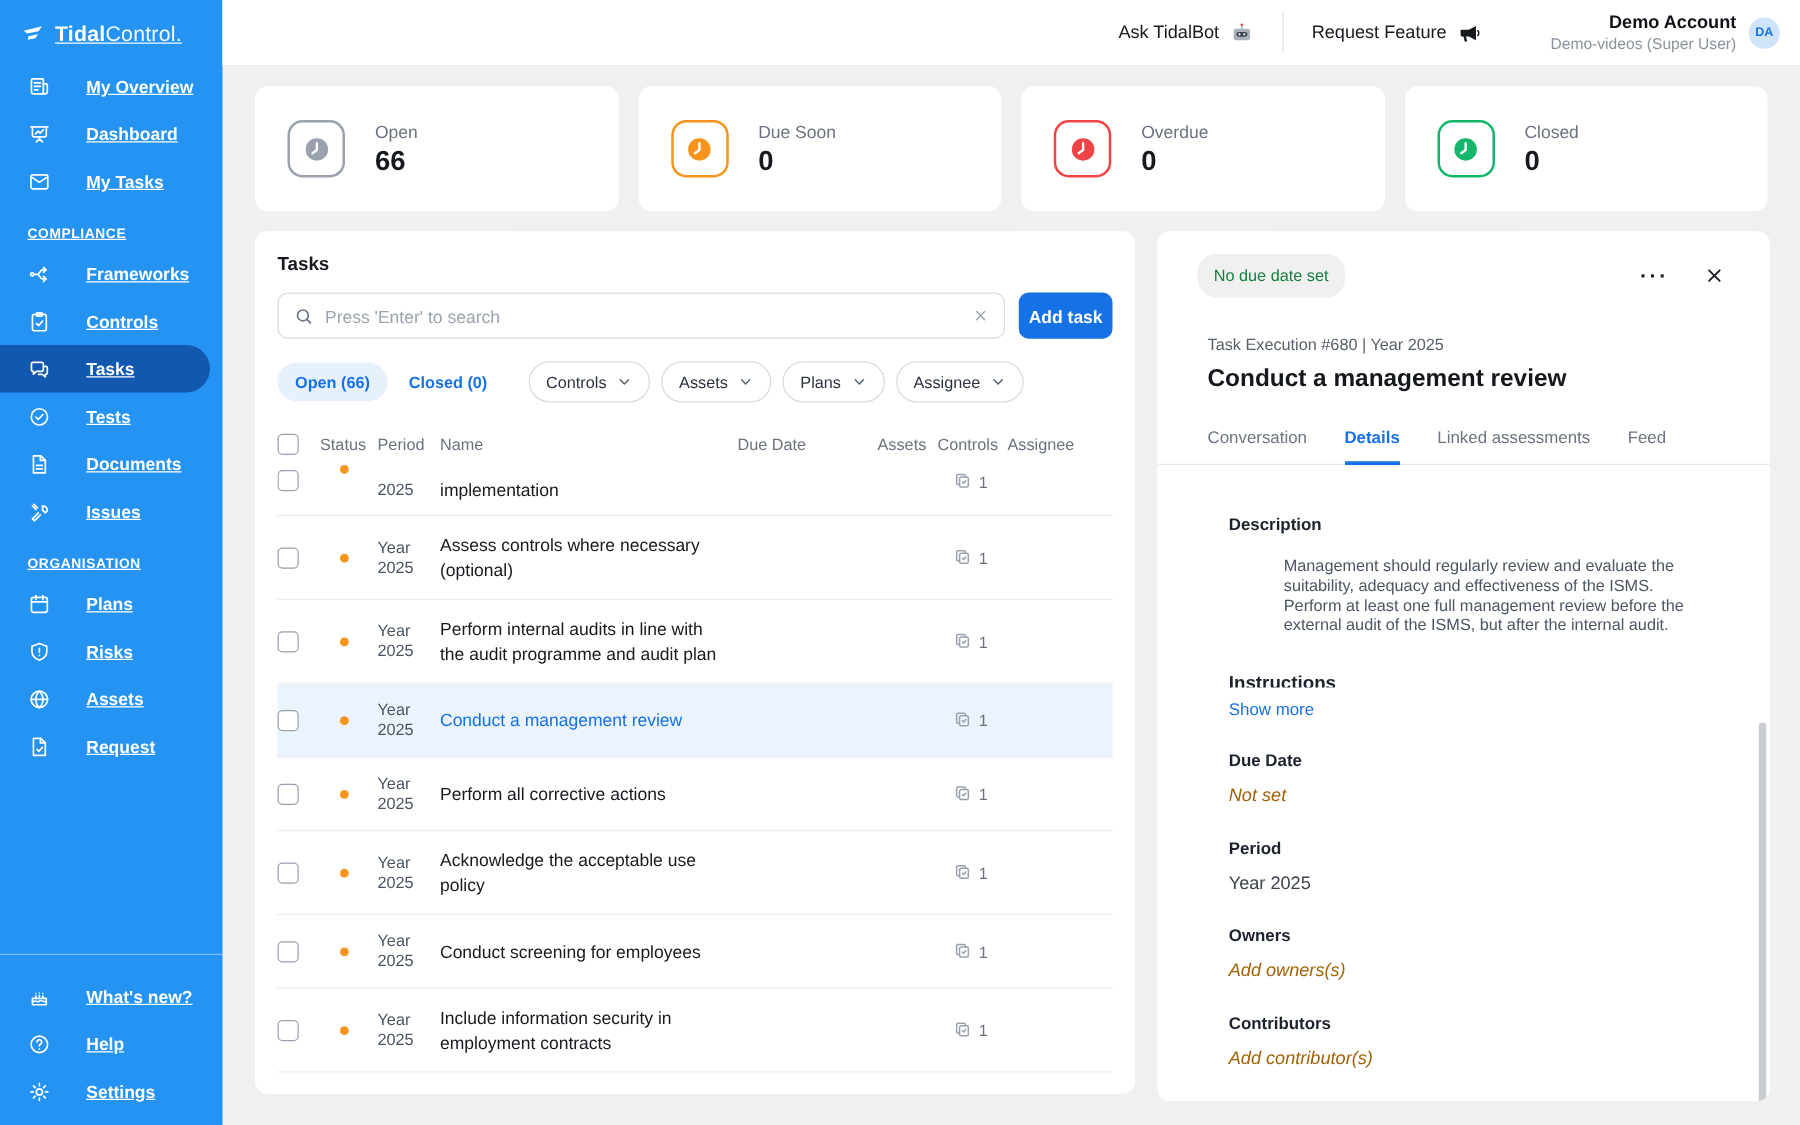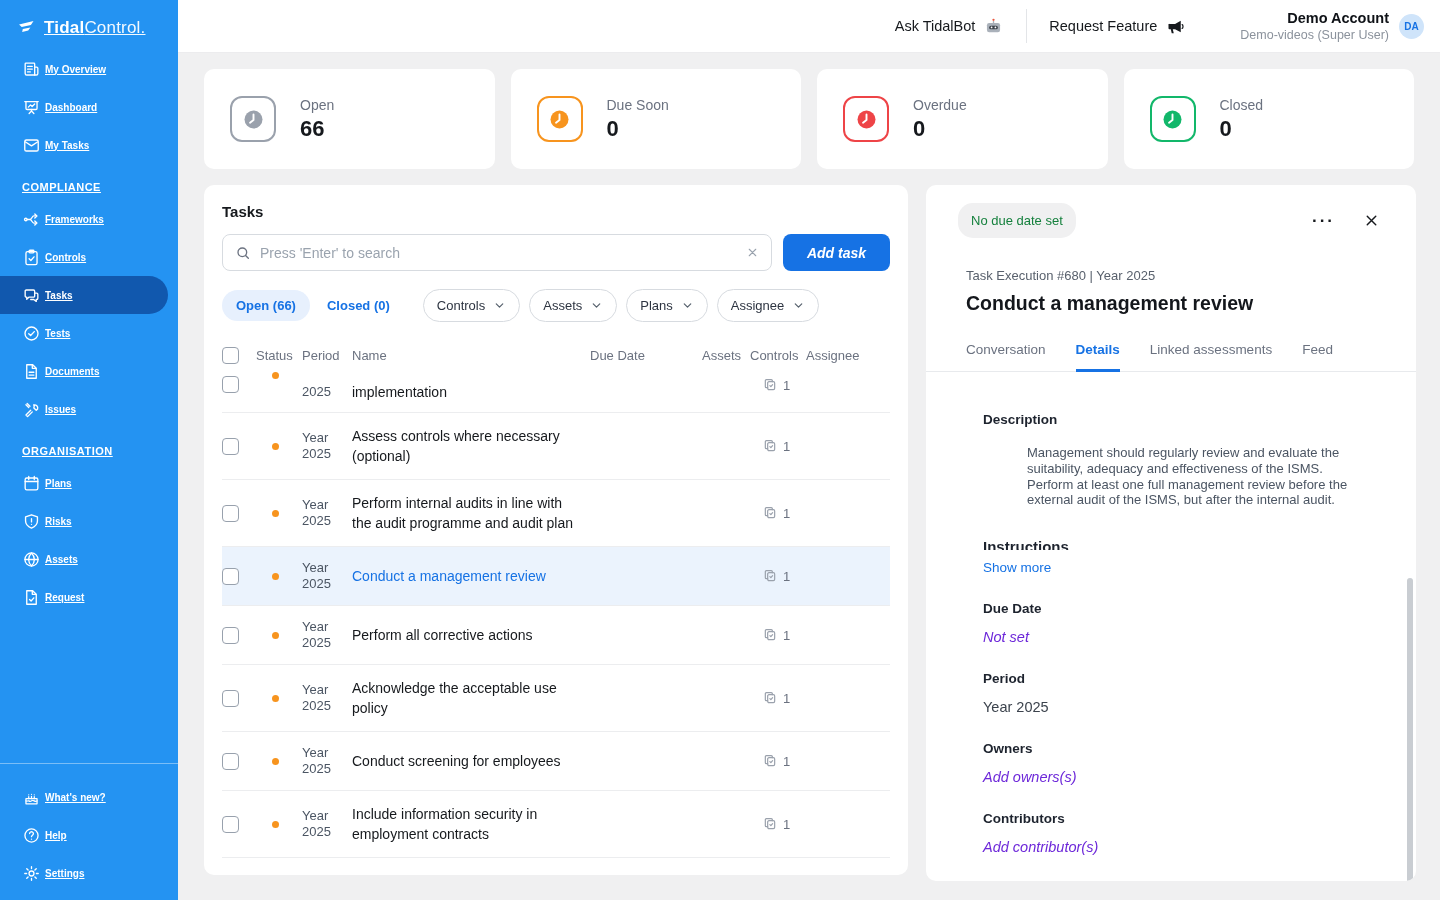--- a/index.html
+++ b/index.html
@@ -6,21 +6,21 @@
   body { font-family:"Liberation Sans", sans-serif; background:#F0F0F1; color:#16191d; }
   .app { position:relative; width:1440px; height:900px; overflow:hidden; background:#F0F0F1; }
 
   
   .sidebar { position:absolute; left:0; top:0; width:178px; height:100%; background:#2493F2; color:#fff; display:flex; flex-direction:column;text-decoration:underline; }
   .logo-row { display:flex; align-items:center; gap:7px; padding:17px 0 12px 16px; }
   .logo-mark { width:21px; height:21px; flex:none; }
   .logo-text { font-size:17px; font-weight:700; letter-spacing:.2px; white-space:nowrap; }
   .logo-text .light { font-weight:400; opacity:.95; }
   .nav-list { display:flex; flex-direction:column; }
-  .nav-item { display:flex; align-items:center; gap:4px; height:38px; padding-left:22px; margin-right:10px; font-size:10px; font-weight:600; cursor:pointer; border-radius:0 19px 19px 0; }
+  .nav-item { display:flex; align-items:center; gap:28px; height:38px; padding-left:22px; margin-right:10px; font-size:14px; font-weight:600; cursor:pointer; border-radius:0 19px 19px 0; }
   .nav-item.active { background:#1158AE; }
   .nav-icon { width:19px; height:19px; flex:none; color:#fff; }
   .section-title { font-size:11px; font-weight:700; letter-spacing:.5px; margin:17px 0 7px 22px; }
   .sidebar-footer { margin-top:auto; padding-bottom:8px; }
   .sidebar-divider { height:1px; background:rgba(255,255,255,.4); margin-bottom:14px; }
 
   
   .topbar { position:absolute; left:178px; top:0; right:0; height:53px; background:#fff; display:flex; align-items:center; border-bottom:1px solid #ECECEE; }
   .topbar-actions { margin-left:auto; display:flex; align-items:center; }
   .tb-link { display:flex; align-items:center; gap:8px; font-size:14.5px; color:#16191d; cursor:pointer;text-align:right; }
@@ -41,21 +41,21 @@
 
   
   .tasks-panel { position:absolute; left:204px; top:185px; width:704px; height:690px; background:#fff; border-radius:10px; padding:18px 18px 0; overflow:hidden; }
   .panel-title { font-size:15px; font-weight:700; }
   .search-row { display:flex; gap:11px; margin-top:14px; }
   .search-box { flex:1; height:37px; border:1px solid #D7DBE0; border-radius:8px; display:flex; align-items:center; padding:0 12px; gap:9px; background:#fff; }
   .search-icon { width:16px; height:16px; color:#6b7280; flex:none; }
   .search-input { border:none; outline:none; flex:1; font-size:14px; color:#333; font-family:inherit; background:transparent; }
   .search-input::placeholder { color:#9AA3AE; }
   .clear-icon { width:13px; height:13px; color:#9AA3AE; cursor:pointer; flex:none; }
-  .add-task-btn { width:107px; height:37px; background:#1672E4; color:#fff; border:none; border-radius:8px; font-size:14px; font-weight:700; font-family:inherit; cursor:pointer;font-style:italic; }
+  .add-task-btn { width:75px; height:37px; background:#1672E4; color:#fff; border:none; border-radius:8px; font-size:14px; font-weight:700; font-family:inherit; cursor:pointer; }
   .filters-row { display:flex; align-items:center; gap:9px; margin-top:18px; }
   .pill-open { background:#E7F0FD; color:#1672E4; border-radius:16px; padding:8px 14px; font-size:13px; font-weight:600; cursor:pointer; }
   .pill-closed { color:#1672E4; font-size:13px; font-weight:600; padding:8px 8px; cursor:pointer; }
   .dd { display:flex; align-items:center; gap:8px; border:1px solid #D7DBE0; border-radius:18px; padding:8px 13px; font-size:13px; color:#2d3441; background:#fff; font-family:inherit; cursor:pointer; }
   .dd:first-of-type { margin-left:16px; }
   .chev { width:13px; height:13px; color:#55606c; }
 
   .table { margin-top:16px; }
   .trow { display:grid; grid-template-columns:34px 46px 50px 238px 112px 48px 56px 1fr; align-items:center; }
   .thead { height:34px; color:#6b7280; font-size:13px; }
@@ -86,21 +86,21 @@
   .dp-tabs { display:flex; gap:30px; margin-top:27px; padding-left:40px; border-bottom:1px solid #E8EAED; }
   .tab { font-size:13.5px; color:#6b7280; padding-bottom:12px; border:none; background:none; font-family:inherit; cursor:pointer; border-bottom:3px solid transparent; margin-bottom:-1px; }
   .tab.active { color:#1672E4; font-weight:700; border-bottom-color:#1672E4; }
   .dp-body { position:relative; padding:40px 62px 0 57px; }
   .dp-label { font-size:13.5px; font-weight:700; color:#1d232e; }
   .dp-desc { margin-top:18px; font-size:13px; line-height:15.8px; color:#4b5563;margin-left:44px; }
   .dp-instructions { margin-top:30px; height:12px; overflow:hidden; font-size:15px; font-weight:700; color:#1d232e; }
   .show-more { margin-top:10px; color:#1672E4; font-size:13.5px; cursor:pointer; }
   .field { margin-top:26px; }
   .field-value { margin-top:13px; font-size:14.5px; color:#3c434d; }
-  .field.italic .field-value { font-style:italic; color:#6d28d9; }
+  .field.italic .field-value { font-style:italic; color:#a16207; }
   .dp-scrollbar { position:absolute; right:3px; top:393px; bottom:5px; width:6px; background:#FAFAFB; border-radius:3px; }
   .dp-thumb { width:6px; height:312px; background:#C9CDD2; border-radius:3px; cursor:pointer; }
 
   .sprite { position:absolute; width:0; height:0; overflow:hidden; }
 </style>
 </head>
 <body>
 
 <svg class="sprite" xmlns="http://www.w3.org/2000/svg">
   <defs>

